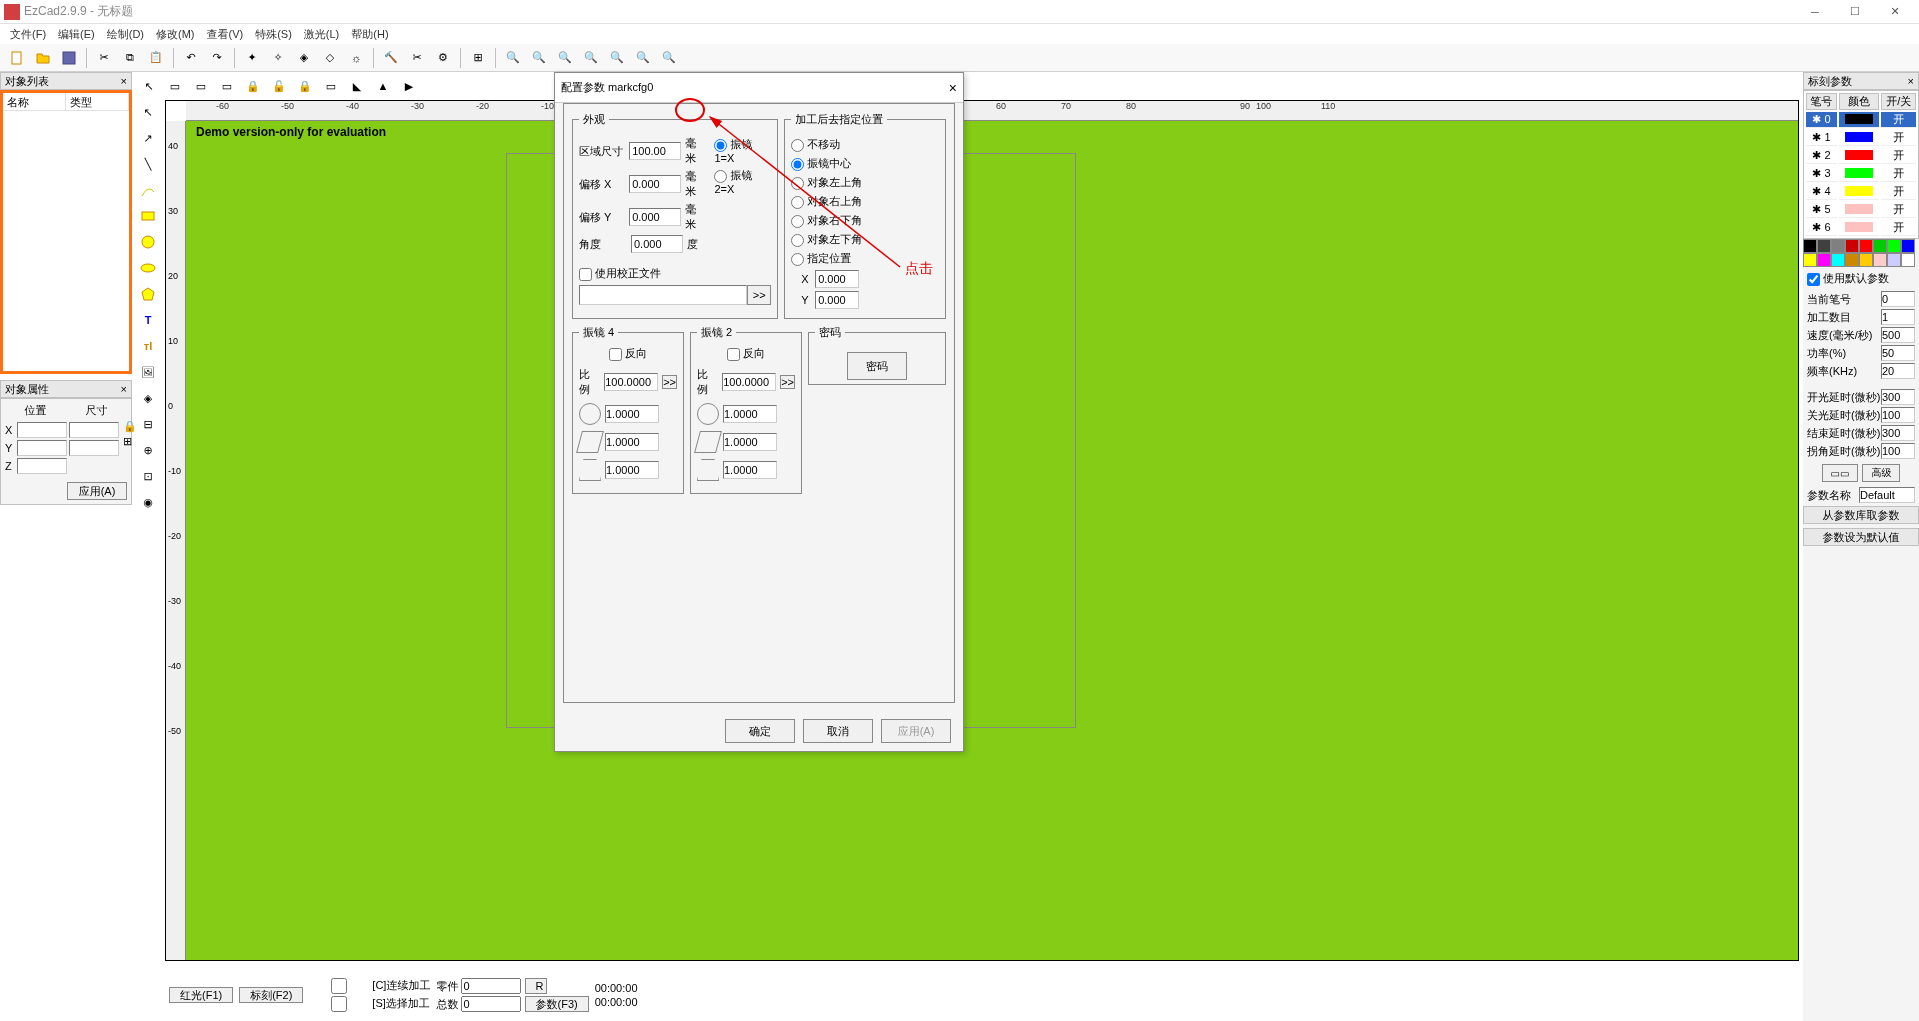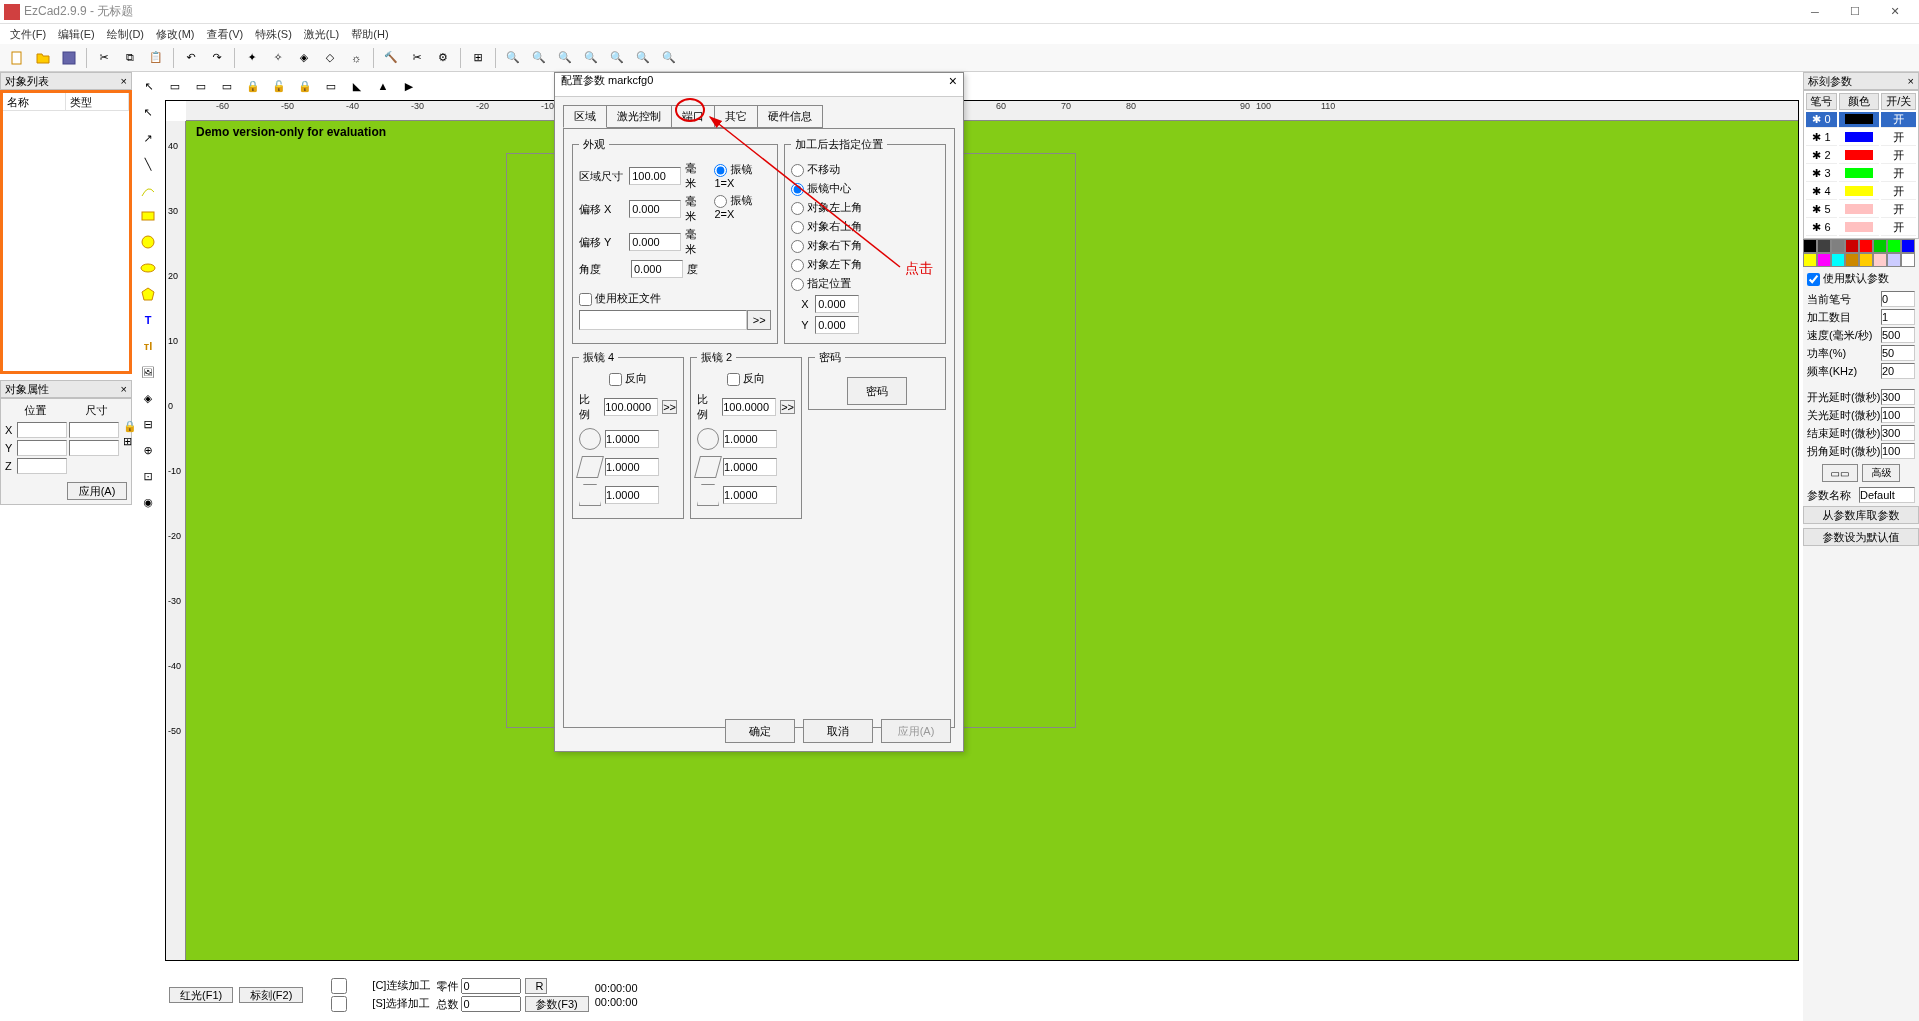--- a/index.html
+++ b/index.html
@@ -73,21 +73,21 @@
 .color-palette .cp { width: 14px; height: 14px; border: 1px solid #888; }
 .param-row { display: flex; align-items: center; padding: 1px 4px; }
 .param-row label { flex: 1; font-size: 11px; }
 .param-row input { width: 34px; height: 16px; border: 1px inset #ccc; }
 .right-buttons { display:flex; gap:4px; justify-content:center; margin:4px 0;}
 .right-buttons button { height:18px; font-size:10px; padding:0 8px;}
 .right-link-btn { width:100%; height:18px; background:#e8e8e8; border:1px solid #c0c0c0; margin:2px 0; font-size:11px;}
 
 
 .dialog { position: absolute; left: 554px; top: 72px; width: 410px; height: 680px; background: #f4f4f4; border: 1px solid #888; box-shadow: 2px 2px 6px rgba(0,0,0,0.2); }
-.dialog-title { height: 24px; background: #fff; border-bottom: 1px solid #ccc; display: flex; align-items: flex-start; padding: 0 6px; font-size: 12px; }
+.dialog-title { height: 30px; background: #fff; border-bottom: 1px solid #ccc; display: flex; align-items: center; padding: 0 6px; font-size: 12px; }
 .dialog-title .dx { margin-left: auto; cursor: pointer; font-size: 14px; }
 .dialog-tabs { display: flex; margin: 8px 8px 0; }
 .dialog-tabs .dtab { padding: 3px 10px; border: 1px solid #888; background: #f4f4f4; margin-right: -1px; cursor: pointer; position: relative; }
 .dialog-tabs .dtab.active { background: #f4f4f4; border-bottom-color: #f4f4f4; z-index: 2; }
 .dialog-body { border: 1px solid #888; margin: 0 8px; padding: 8px; background: #f4f4f4; position: relative; height: 600px; }
 fieldset { border: 1px solid #888; padding: 6px; margin-bottom: 6px; }
 fieldset legend { font-size: 11px; padding: 0 4px; }
 .frow { display: flex; align-items: center; margin: 3px 0; }
 .frow label { width: 52px; font-size: 11px; }
 .frow input[type="text"] { width: 52px; height: 18px; border: 1px inset #ccc; padding: 0 2px; }
@@ -319,27 +319,20 @@
   <div class="canvas-inner">
     <div class="demo-text">Demo version-only for evaluation</div>
     <div class="work-rect"></div>
   </div>
 </div>
 
 <div class="dialog">
   <div class="dialog-title">
     <span>配置参数 markcfg0</span>
     <span class="dx">×</span>
-  </div>
-  <div class="dialog-tabs">
-    <div class="dtab active">区域</div>
-    <div class="dtab">激光控制</div>
-    <div class="dtab">端口</div>
-    <div class="dtab">其它</div>
-    <div class="dtab">硬件信息</div>
   </div>
   <div class="dialog-body">
     <div style="display:flex; gap:6px;">
       <fieldset style="flex:1.3">
         <legend>外观</legend>
         <div style="display:flex;">
           <div>
             <div class="frow">
                 <label>区域尺寸</label>
                 <input type="text" value="100.00" style="">

